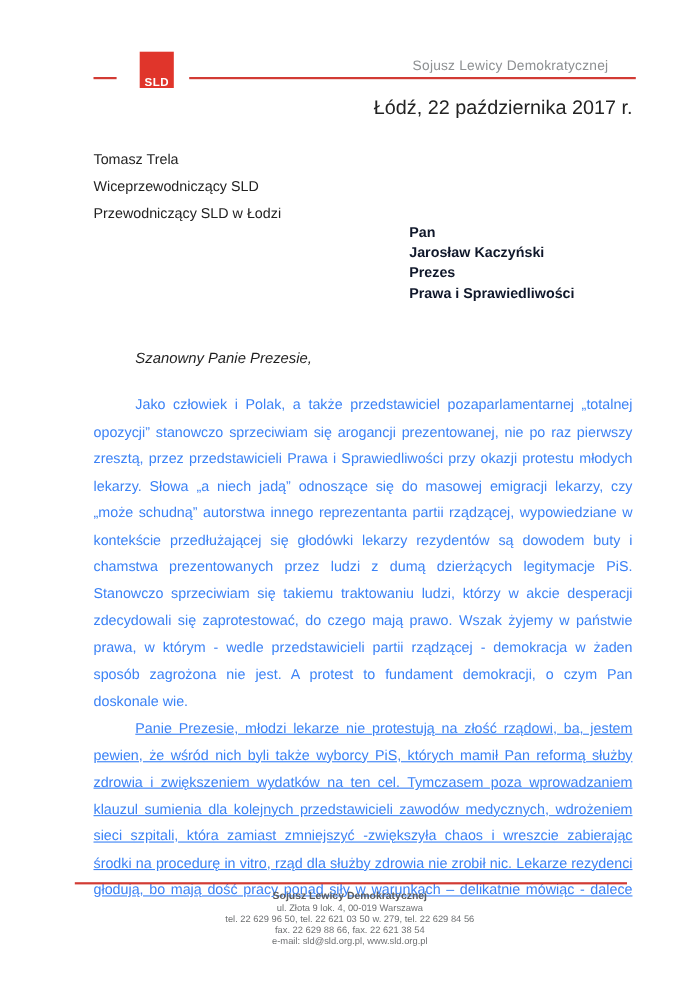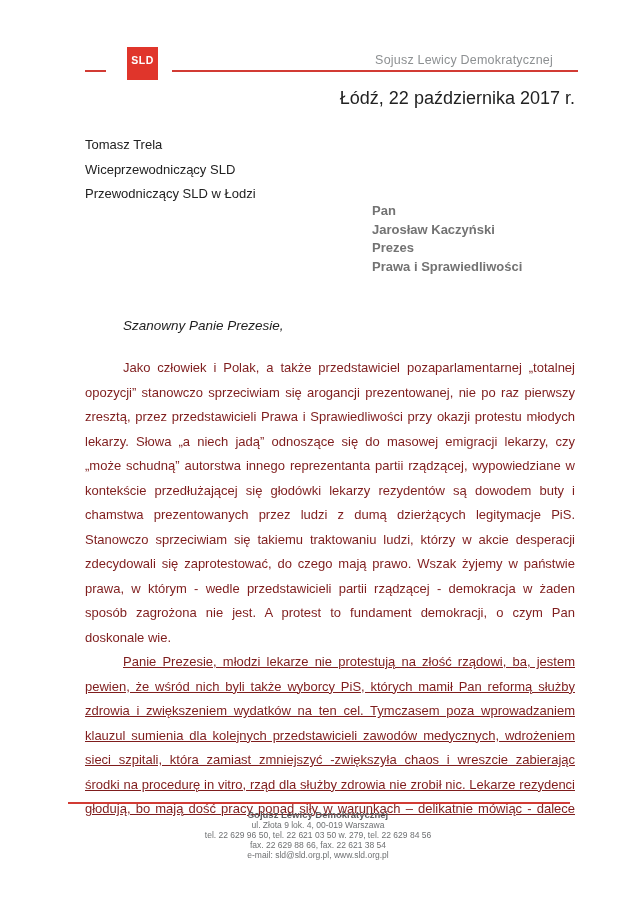--- a/index.html
+++ b/index.html
@@ -14,21 +14,21 @@
   }
   
   .hdr-dash-left {
     position: absolute; left: 85px; top: 70px;
     width: 21px; height: 2px; background: #d23b34;
   }
   .hdr-logo {
     position: absolute; left: 127px; top: 47px;
     width: 31px; height: 33px; background: #e0352b;
     display: flex; align-items: flex-end; justify-content: center;
-    padding-bottom: 15px; box-sizing: border-box;
+    padding-bottom: 0; box-sizing: border-box;
   }
   .hdr-logo span {
     color: #ffffff; font-weight: bold; font-size: 10.5px;
     letter-spacing: 0.5px; line-height: 10px;
   }
   .hdr-rule {
     position: absolute; left: 172px; top: 70px;
     width: 406px; height: 2px; background: #d23b34;
   }
   .hdr-org {
@@ -40,31 +40,31 @@
     position: absolute; right: 61px; top: 88px;
     font-size: 18px; color: #222222;
   }
   
   .sender {
     position: absolute; left: 85px; top: 107px;
     font-size: 13px; line-height: 24.5px; color: #222222; margin-top: 26px;
   }
   .recipient {
     position: absolute; left: 372px; top: 202px;
-    font-size: 13px; line-height: 18.5px; font-weight: bold; color: #737373;
+    font-size: 13px; line-height: 18.5px; font-weight: bold; color: #0f172a;
   }
   
   .salutation {
     position: absolute; left: 123px; top: 318px;
     font-size: 13.5px; font-style: italic; color: #1e1e1e;
   }
   .body-text {
     position: absolute; left: 85px; top: 356px; width: 490px;
     font-size: 13px; line-height: 24.5px; text-align: justify;
-    color: #7f1d1d;
+    color: #3b82f6;
   }
   .body-text p { margin: 0; text-indent: 38px; }
   .body-text p.cutoff { text-align-last: justify; text-decoration: underline; }
   
   .ftr-rule {
     position: absolute; left: 68px; top: 802px;
     width: 502px; height: 2px; background: #d23b34;
   }
   .ftr {
     position: absolute; left: 0; top: 810px; width: 636px;

